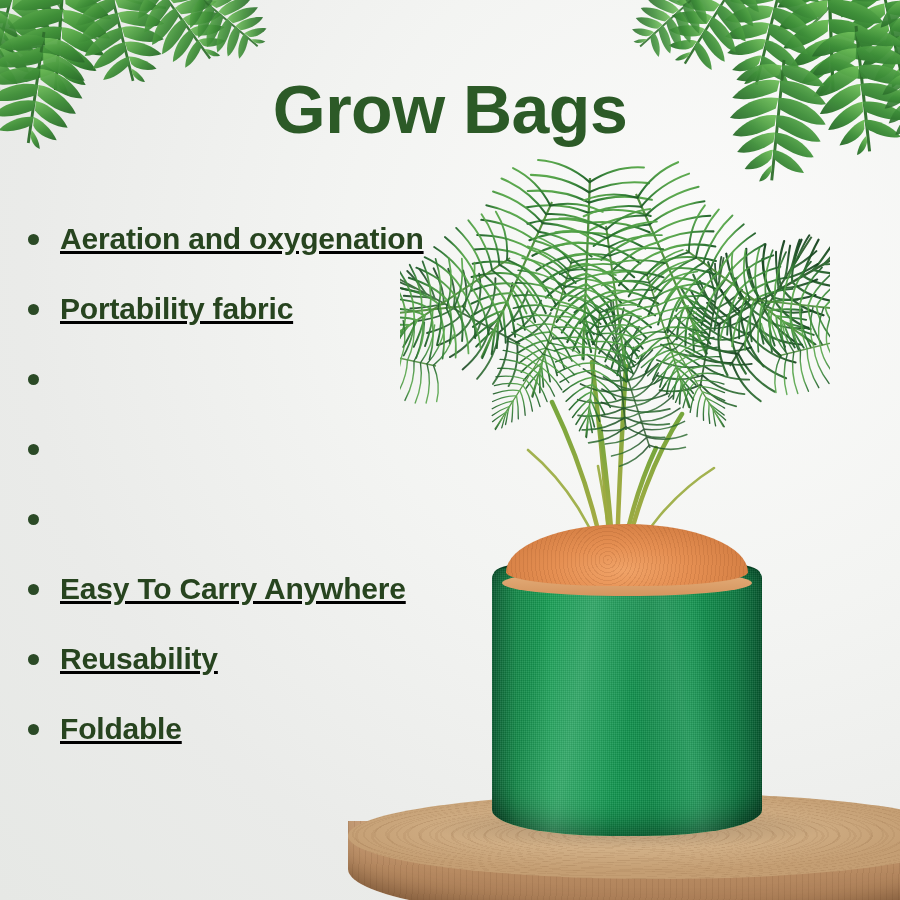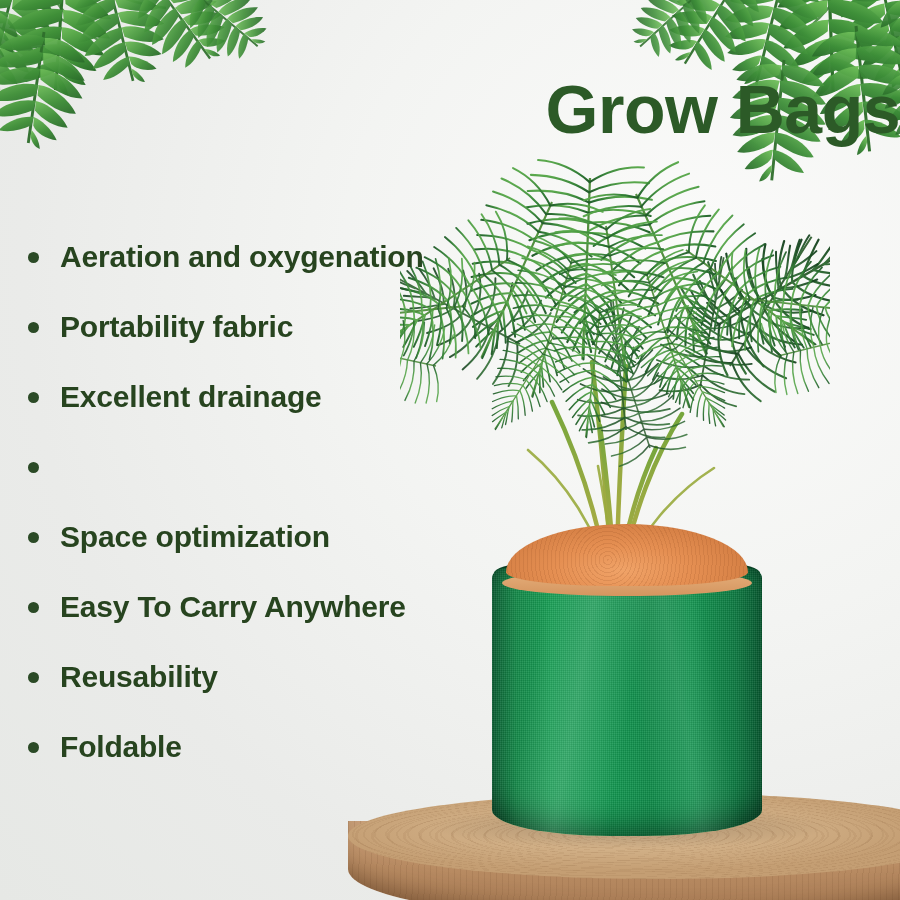--- a/index.html
+++ b/index.html
@@ -16,36 +16,37 @@
     width:900px; height:900px;
     background:
       radial-gradient(circle at 78% 30%, #fbfbfa 0%, #f3f4f2 38%, #eaebe9 72%, #e6e8e5 100%);
     overflow:hidden;
   }
 
   
   .title {
     position:absolute;
     left:0; right:0; top:70px;
-    text-align:right;
+    text-align:center;
     font-size:68px;
     font-weight:700;
     letter-spacing:-0.5px;
     color:#2c5a27;
     z-index:30;
     white-space:nowrap;
   }
 
   
   .features {
     position:absolute;
-    left:28px; top:222px;
+    left:28px; top:204px;
     width:520px;
     z-index:30;
     list-style:none;
+    text-decoration:underline;
   }
   .feature-row {
     display:flex;
     align-items:center;
     height:70px;
   }
   .bullet-dot {
     width:11px; height:11px;
     border-radius:50%;
     background:#2b4a26;
@@ -309,28 +310,26 @@
     <li class="feature-row">
       <span class="bullet-dot"></span>
       <span class="feature-text">Aeration and oxygenation</span>
     </li>
     <li class="feature-row">
       <span class="bullet-dot"></span>
       <span class="feature-text">Portability fabric</span>
     </li>
     <li class="feature-row">
       <span class="bullet-dot"></span>
-      <span class="feature-text">Excellent drainage</span>
-    </li>
-    <li class="feature-row">
-      <span class="bullet-dot"></span>
-    </li>
-    <li class="feature-row">
-      <span class="bullet-dot"></span>
-      <span class="feature-text">Space optimization</span>
+    </li>
+    <li class="feature-row">
+      <span class="bullet-dot"></span>
+    </li>
+    <li class="feature-row">
+      <span class="bullet-dot"></span>
     </li>
     <li class="feature-row">
       <span class="bullet-dot"></span>
       <span class="feature-text">Easy To Carry Anywhere</span>
     </li>
     <li class="feature-row">
       <span class="bullet-dot"></span>
       <span class="feature-text">Reusability</span>
     </li>
     <li class="feature-row">

